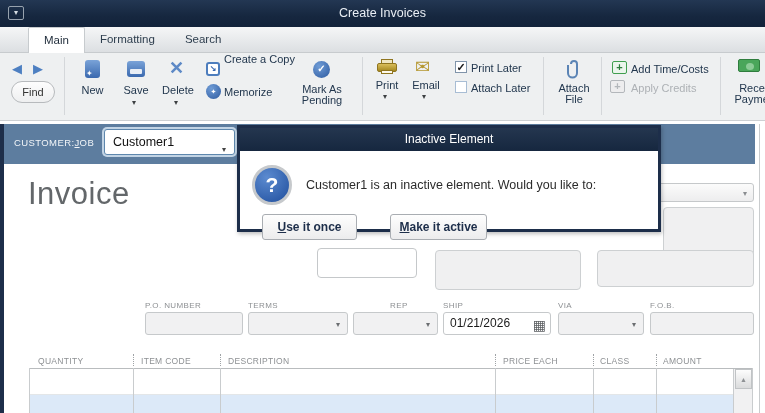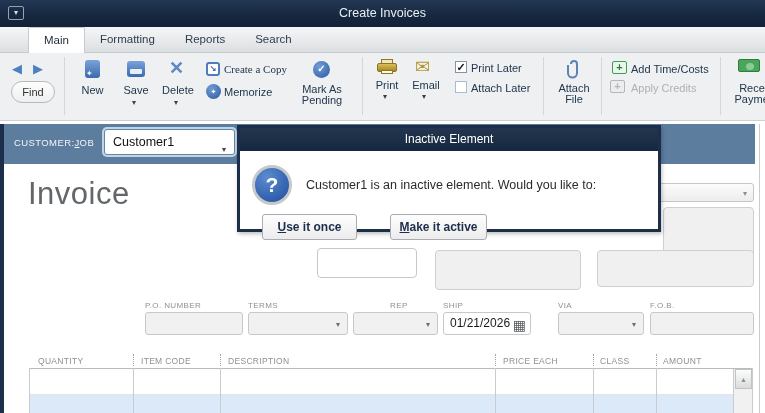--- a/index.html
+++ b/index.html
@@ -136,21 +136,20 @@
 <div class="screen">
 
   <div class="abs titlebar">
     <div class="abs dock-btn">▾</div>
     <div class="abs win-title">Create Invoices</div>
   </div>
 
   <div class="abs tabbar">
     <div class="tab active">Main</div>
     <div class="tab">Formatting</div>
-    <div class="tab">Reports</div>
     <div class="tab">Search</div>
   </div>
 
   <div class="abs toolbar">
     <span class="nav-arrow" style="left:12px; top:8px;">◀</span>
     <span class="nav-arrow" style="left:33px; top:8px;">▶</span>
     <div class="abs find-btn" style="top:28px;">Find</div>
 
     <div class="tsep" style="left:64px; top:4px;"></div>
 
@@ -163,21 +162,21 @@
       <span class="stripe"></span>
     </div>
     <div class="tlabel" style="left:116px; top:31px; width:40px;">Save</div>
     <span class="caret" style="left:132px; top:45px;">▾</span>
 
     <span class="ic-x" style="left:169px; top:4px;">✕</span>
     <div class="tlabel" style="left:157px; top:31px; width:42px;">Delete</div>
     <span class="caret" style="left:174px; top:45px;">▾</span>
 
     <div class="ic-copy" style="left:206px; top:9px;">↘</div>
-    <div class="tlabel" style="left:224px; top:10px; text-align:center;font-family:Liberation Serif, serif;">Create a Copy</div>
+    <div class="tlabel" style="left:224px; top:0; text-align:center;">Create a Copy</div>
     <div class="ic-circle" style="left:206px; top:31px; width:15px; height:15px; font-size:7px; line-height:15px;">✦</div>
     <div class="tlabel" style="left:224px; top:33px; text-align:left;">Memorize</div>
 
     <div class="ic-circle" style="left:313px; top:8px; width:17px; height:17px; font-size:10px; line-height:16px; font-weight:bold;">✓</div>
     <div class="tlabel two" style="left:296px; top:31px; width:52px;">Mark As Pending</div>
 
     <div class="tsep" style="left:362px; top:4px;"></div>
 
     <div class="ic-printer" style="left:377px; top:6px;">
       <span class="top"></span>
@@ -249,21 +248,21 @@
   <div class="fld-label" style="left:558px;">VIA</div>
   <div class="fld-label" style="left:650px;">F.O.B.</div>
 
   <div class="fld" style="left:145px; width:98px;"></div>
   <div class="fld" style="left:248px; width:100px;">
     <span class="caret">▾</span>
   </div>
   <div class="fld" style="left:353px; width:85px;">
     <span class="caret">▾</span>
   </div>
-  <div class="fld date" style="left:443px; width:88px;">
+  <div class="fld date" style="left:443px; width:108px;">
     <span>01/21/2026</span>
     <span class="cal">▦</span>
   </div>
   <div class="fld" style="left:558px; width:86px;">
     <span class="caret">▾</span>
   </div>
   <div class="fld" style="left:650px; width:104px;"></div>
 
   <span class="th" style="left:38px;">QUANTITY</span>
   <span class="th-dots" style="left:133px;"></span>

